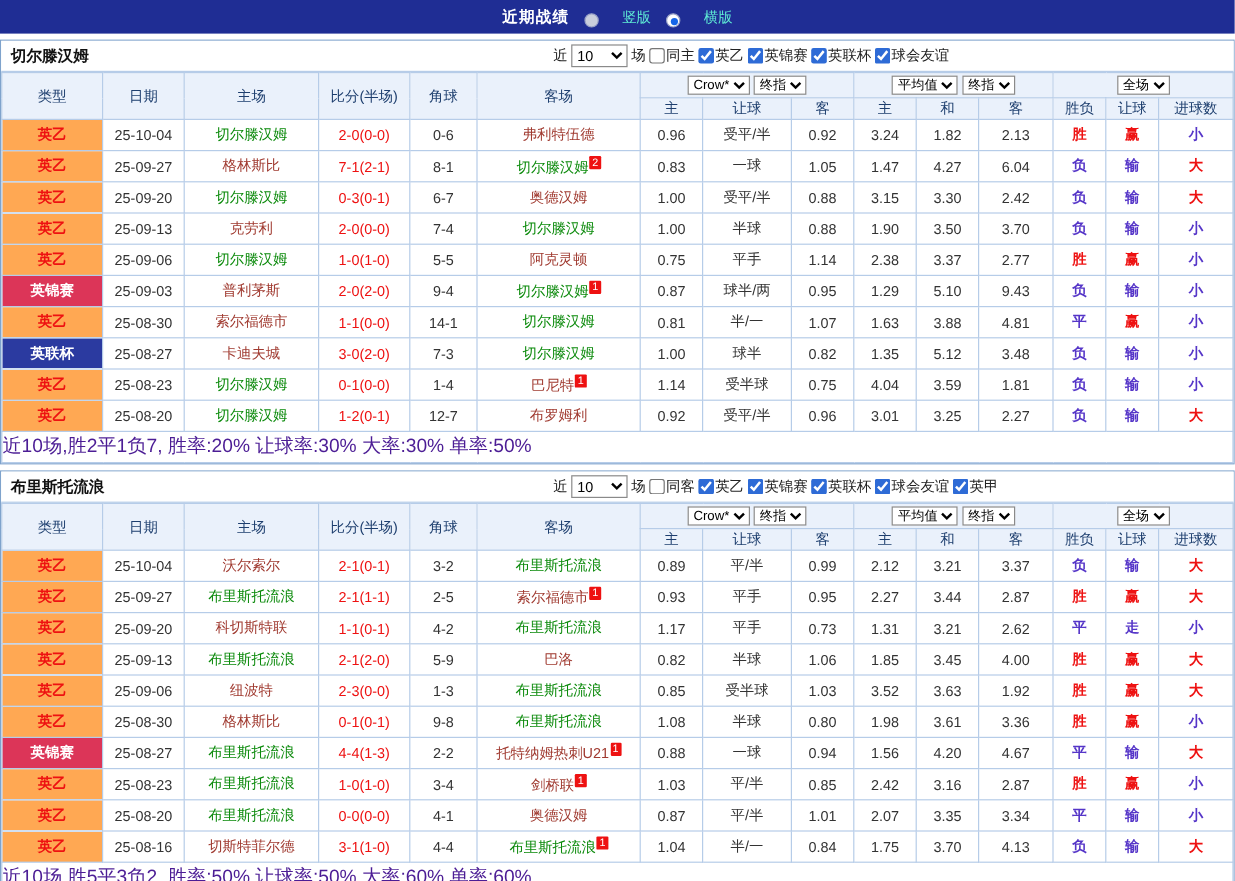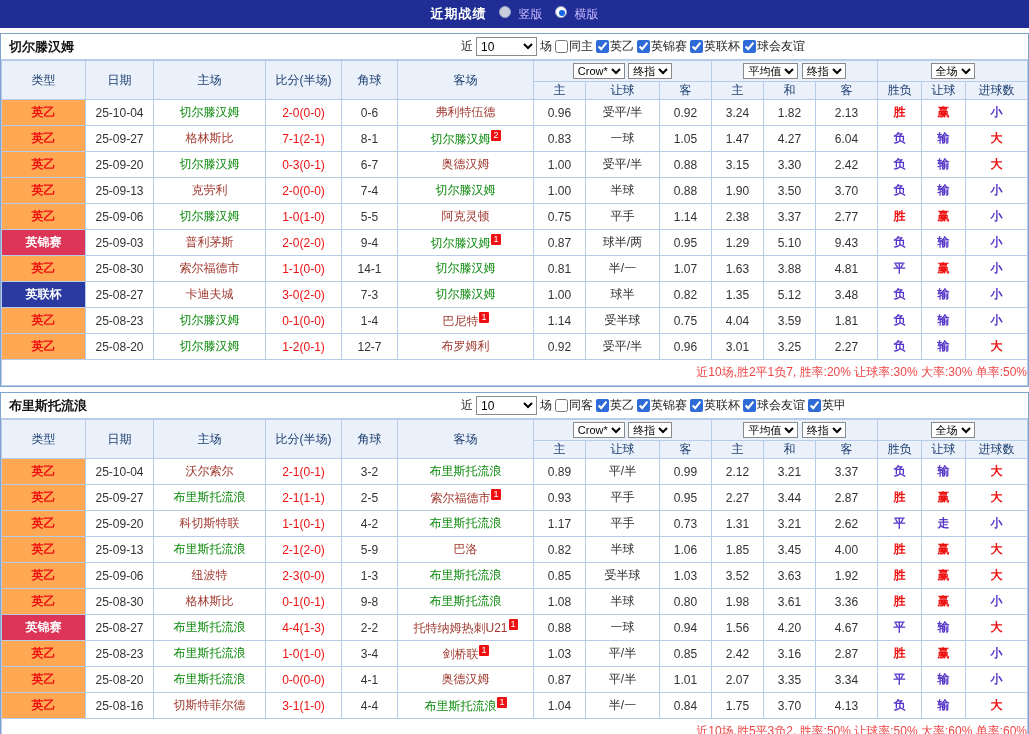--- a/index.html
+++ b/index.html
@@ -1,55 +1,55 @@
 <!DOCTYPE html>
 <html><head>
 <meta charset="utf-8">
 <style>
   *{box-sizing:border-box;margin:0;padding:0}
   html,body{background:#fff}
   body{width:1029px;font-family:"Liberation Sans","DejaVu Sans",sans-serif;font-size:12px;color:#222;cursor:default}
   
   .titlebar{height:28px;background:#1F2D94;display:flex;align-items:center;justify-content:center;gap:12px;color:#fff}
   .titlebar .ttl{font-weight:bold;font-size:13px;letter-spacing:1px}
-  .radio{display:inline-flex;align-items:flex-start;gap:8px;font-size:12px;color:#c4b5fd;cursor:pointer}
+  .radio{display:inline-flex;align-items:flex-end;gap:20px;font-size:12px;color:#5eead4;cursor:pointer}
   .rdot{width:12px;height:12px;border-radius:50%;display:inline-block;position:relative;border:1px solid #9aa3c8;background:#fff}
   .rdot.off{background:#C9CEDC}
   .rdot.on{background:#fff}
   .rdot.on::after{content:"";position:absolute;left:3px;top:3px;width:6px;height:6px;border-radius:50%;background:#1565E8}
   
   .section{width:1029px;margin-top:5px;border:1px solid #7FA3CC;background:#fff}
   .sec-head{height:26px;display:flex;align-items:center;background:#fff;border-bottom:1px solid #B6CCE8}
   .sec-team{width:150px;padding-left:8px;font-weight:bold;font-size:13px;color:#111;white-space:nowrap}
   .filters{display:flex;align-items:center;gap:3px;margin-left:310px;white-space:nowrap}
   .filters .lbl{color:#222}
   .cbgroup{display:inline-flex;}
   .cb{display:inline-flex;align-items:center;margin-right:3px;cursor:pointer;color:#222}
   .cb input{width:13px;height:13px;margin:0 1px 0 0;accent-color:#2E6BD6}
   select{font-size:11px;height:16px;border:1px solid #8a8a8a;background:#fff;font-family:inherit;cursor:pointer}
-  .sel-count{width:61px;height:19px;font-size:12px}
+  .sel-count{width:47px;height:19px;font-size:12px}
   
   table{border-collapse:collapse;table-layout:fixed;width:100%}
   th,td{border:1px solid #B6CCE8;text-align:center;overflow:hidden;white-space:nowrap}
   thead th{background:#EAF1FB;color:#1D3E6E;font-weight:normal;font-size:12px}
   thead tr.selrow th{height:21px}
   thead tr.subrow th{height:18px}
   tbody td{height:26px;background:#fff;color:#333}
   .c-lg{font-weight:bold}
   .lg-orange{background:#FFA853;color:#EE1111}
   .lg-crimson{background:#DC3558;color:#fff}
   .lg-navy{background:#2B3AA0;color:#fff}
   .c-score{color:#EE1111}
   .team{color:#A03A30;cursor:pointer}
   .team.focus{color:#0B8A0B}
   sup.badge{display:inline-block;background:#EE1111;color:#fff;font-size:9px;line-height:11px;padding:0 2px;margin-left:1px;vertical-align:super;border-radius:1px}
   td.res{font-weight:bold}
   .res-r{color:#EE1111}
   .res-b{color:#5535C8}
-  tfoot td.foot{height:26px;color:#ef4444;background:#fff;text-align:right;font-size:12px}
+  tfoot td.foot{height:26px;color:#4c1d95;background:#fff;text-align:left;font-size:16px}
 </style>
 </head>
 <body>
 
 <div class="titlebar">
   <span class="ttl">近期战绩</span>
   <label class="radio">
     <span class="rdot off"></span>
     <span>竖版</span>
   </label>

